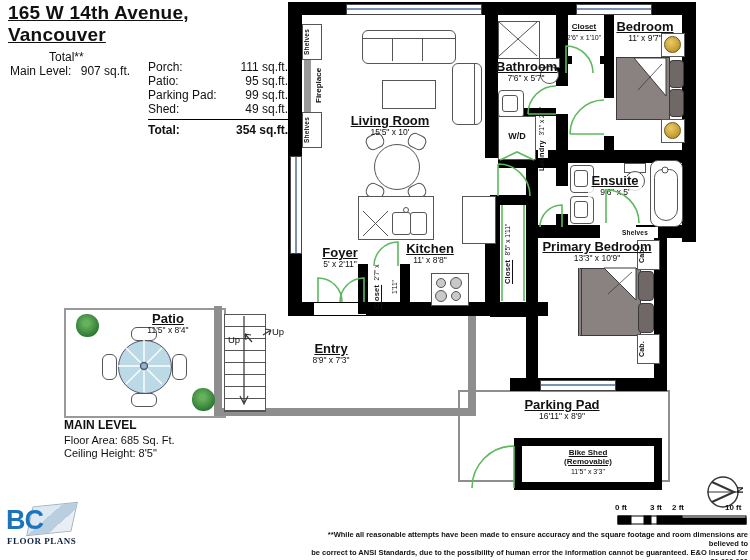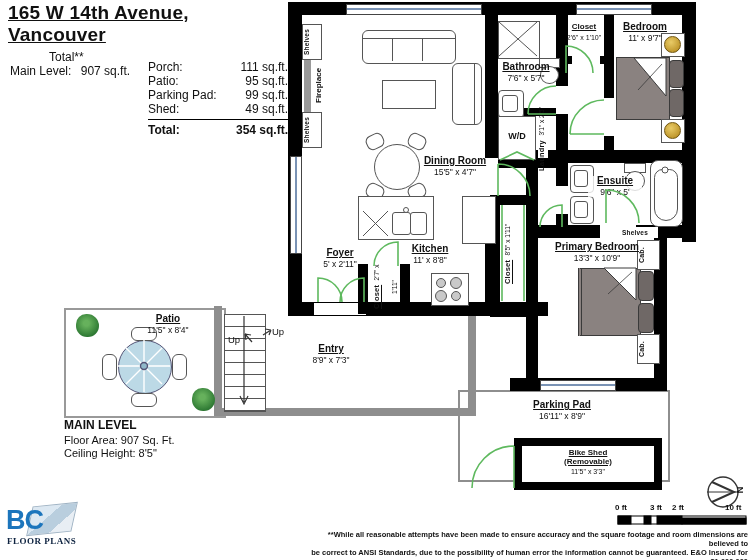--- a/index.html
+++ b/index.html
@@ -13,21 +13,21 @@
   .areatbl .row{display:flex;width:140px;justify-content:space-between;}
   .areatbl .tot{font-weight:bold;border-top:1.5px solid #000;margin-top:3px;padding-top:3px;}
   
   .wall{position:absolute;background:#000;}
   .gwall{position:absolute;background:#8e8e8e;}
   .gap{position:absolute;background:#fff;}
   .winH{position:absolute;background:linear-gradient(#fff 38%,#7a93b5 38%,#7a93b5 58%,#fff 58%);border:1px solid #444;}
   .winV{position:absolute;background:linear-gradient(90deg,#fff 38%,#7a93b5 38%,#7a93b5 58%,#fff 58%);border:1px solid #444;}
   
   .rlbl{position:absolute;text-align:center;line-height:10px;}
-  .rlbl .nm{font-size:10px;font-weight:bold;text-decoration:underline;display:block;}
+  .rlbl .nm{font-size:13px;font-weight:bold;text-decoration:underline;display:block;}
   .rlbl .dm{font-size:8.5px;display:block;margin-top:1px;}
   .vt{writing-mode:vertical-rl;transform:rotate(180deg);text-align:center;}
   .sml{font-size:7px;font-weight:bold;letter-spacing:.2px;}
   
   .furn{position:absolute;border:1.5px solid #555;background:#fff;}
   .rnd{border-radius:6px;}
   .bed{position:absolute;background:#8a8280;border:1px solid #3a3a3a;}
   .pillow{position:absolute;background:#6f6866;border:1px solid #3a3a3a;border-radius:4px;}
   .lamp{position:absolute;width:15px;height:15px;border-radius:50%;
         background:radial-gradient(circle at 40% 35%,#e9cb67,#b08417);border:1.5px solid #6f5510;}
@@ -206,23 +206,23 @@
   </div>
 
   <div class="abs" style="left:118px;top:340px;width:52px;height:52px;border-radius:50%;background:#bcd9e6;border:1.5px solid #557;"></div>
   <div class="furn rnd" style="left:102px;top:354px;width:13px;height:24px;"></div>
   <div class="furn rnd" style="left:172px;top:354px;width:13px;height:24px;"></div>
   <div class="furn rnd" style="left:131px;top:327px;width:24px;height:12px;"></div>
   <div class="furn rnd" style="left:131px;top:393px;width:24px;height:12px;"></div>
   <div class="plant" style="left:76px;top:314px;width:23px;height:23px;"></div>
   <div class="plant" style="left:192px;top:388px;width:23px;height:23px;"></div>
 
-  <div class="rlbl" style="left:415px;top:156px;width:80px;">
-      <span class="nm">Dining Room</span>
-      <span class="dm">15'5" x 4'7"</span>
+  <div class="rlbl" style="left:340px;top:116px;width:100px;">
+      <span class="nm">Living Room</span>
+      <span class="dm">15'5" x 10'</span>
     </div>
   <div class="rlbl" style="left:402px;top:244px;width:56px;">
       <span class="nm">Kitchen</span>
       <span class="dm">11' x 8'8"</span>
     </div>
   <div class="rlbl" style="left:316px;top:248px;width:48px;">
       <span class="nm">Foyer</span>
       <span class="dm">5' x 2'11"</span>
     </div>
   <div class="rlbl" style="left:496px;top:62px;width:60px;">
@@ -329,21 +329,21 @@
       <rect x="618" y="516" width="13" height="8" fill="#000"></rect>
       <rect x="644" y="516" width="7" height="8" fill="#000"></rect>
       <rect x="657" y="516" width="25" height="8" fill="#000"></rect>
       <rect x="682" y="518" width="64" height="6" fill="#000"></rect>
     </g>
   </svg>
   <div class="abs" style="left:737px;top:485px;font-size:9px;font-weight:bold;transform:rotate(90deg);">N</div>
 
   <div class="abs" style="left:64px;top:418px;">
     <div style="font-size:12px;font-weight:bold;">MAIN LEVEL</div>
-    <div style="font-size:11px;margin-top:2px;">Floor Area: 907 Sq. Ft.</div>
+    <div style="font-size:11px;margin-top:2px;">Floor Area: 685 Sq. Ft.</div>
     <div style="font-size:11px;margin-top:1px;">Ceiling Height: 8'5"</div>
   </div>
 
   <div class="abs" style="left:6px;top:504px;width:90px;">
     <div class="abs" style="left:24px;top:0px;width:42px;height:28px;background:linear-gradient(135deg,#dce8f2 0 40%,#b9cede 40% 70%,#e8eef4 70%);border:1px solid #9fb3c4;transform:skewX(-18deg) rotate(-6deg);"></div>
     <div class="logo-bc abs" style="left:0;top:4px;">BC</div>
     <div class="logo-fp abs" style="left:1px;top:32px;white-space:nowrap;">FLOOR PLANS</div>
   </div>
 
   <div class="abs scl" style="left:615px;top:503px;">0 ft</div>

